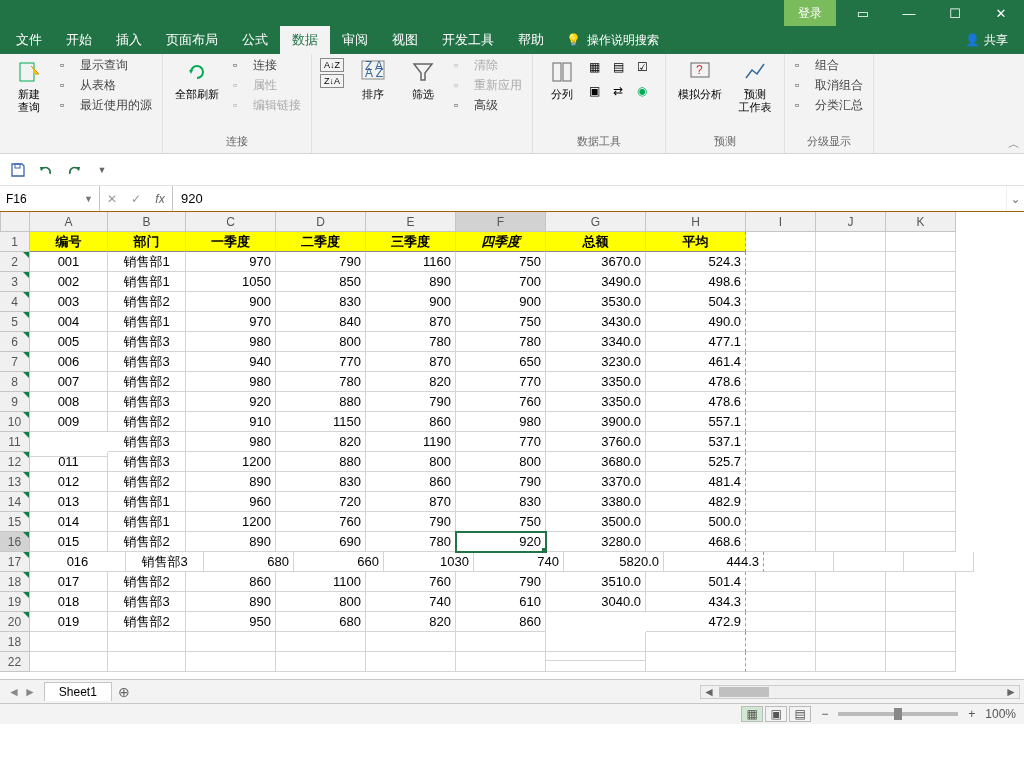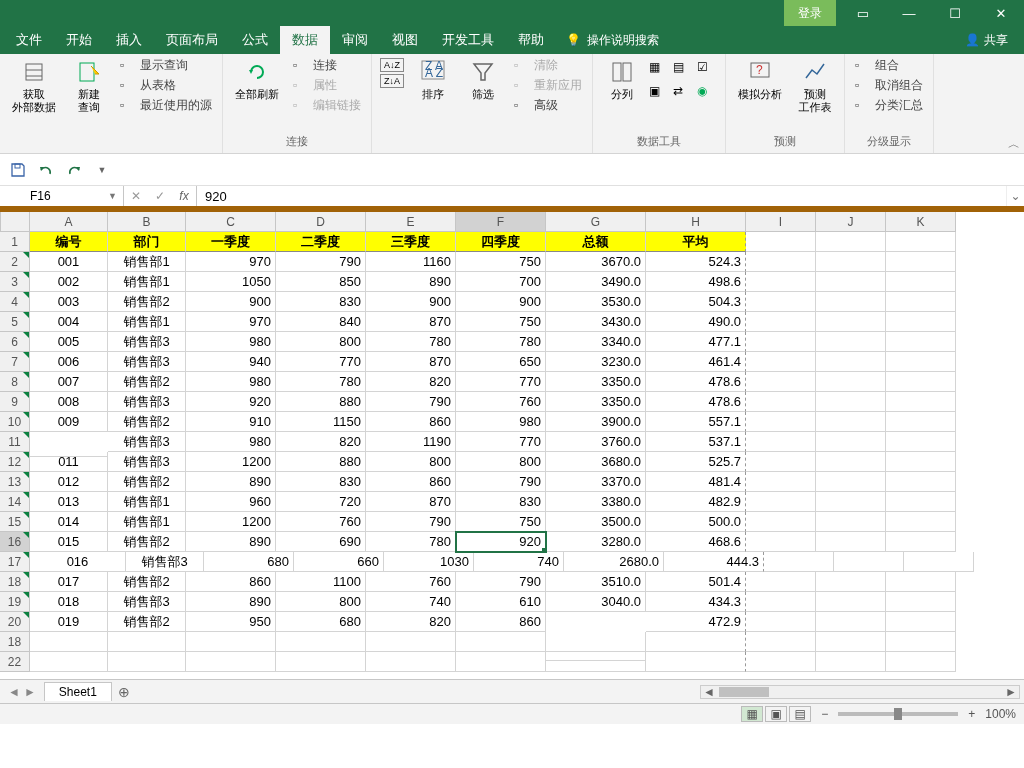--- a/index.html
+++ b/index.html
@@ -27,21 +27,21 @@
 .rb-bigbtn .lbl { font-size: 11px; text-align: center; line-height: 1.2; }
 .rb-smallbtn { display: flex; align-items: center; gap: 4px; padding: 1px 4px; font-size: 11px; color: #444; white-space: nowrap; }
 .rb-smallbtn.disabled { color: #aaa; }
 .rb-col { display: flex; flex-direction: column; gap: 1px; }
 .rb-icon { display:inline-block; width:16px; height:16px; }
 .ribbon-collapse { position: absolute; right: 4px; top: 136px; font-size: 12px; color: #666; }
 
 .qat { height: 32px; display: flex; align-items: center; padding: 0 8px; gap: 8px; border-bottom: 1px solid #e0e0e0; background: #fff; }
 .qat .qbtn { width: 20px; height: 20px; display: flex; align-items: center; justify-content: center; color: #217346; }
 
-.formula-bar { height: 26px; display: flex; align-items: stretch; border-bottom: 6px solid #a16207; background: #fff; padding-left: 24px; }
+.formula-bar { height: 26px; display: flex; align-items: stretch; border-bottom: 1px solid #a16207; background: #fff; }
 .name-box { width: 100px; border-right: 1px solid #c6c6c6; display: flex; align-items: center; padding: 0 6px; justify-content: space-between; }
 .name-box .dd { color: #777; font-size: 9px; }
 .fx-btns { display: flex; align-items: center; border-right: 1px solid #c6c6c6; }
 .fx-btn { width: 24px; display:flex; align-items:center; justify-content:center; color:#999; height:100%; }
 .fx-label { width: 24px; display:flex; align-items:center; justify-content:center; font-style: italic; color:#666; }
 .fx-input { flex: 1; padding: 0 8px; display:flex; align-items:center; font-size: 13px; }
 .fx-expand { width: 18px; display:flex; align-items:center; justify-content:center; color:#777; border-left:1px solid #eee; }
 
 .grid-area { display: flex; height: 467px; position: relative; }
 .corner { width: 30px; height: 20px; background: #f0f0f0; border: 1px solid #c6c6c6; border-top: none; }
@@ -112,31 +112,20 @@
     <div class="spacer"></div>
     <div class="share">
       <span>👤</span>
       <span>共享</span>
     </div>
   </div>
 
 <div class="ribbon">
   <div class="ribbon-group">
     <div class="items">
-      <div class="rb-bigbtn">
-        <div class="icon">
-            <svg width="24" height="24">
-              <rect x="4" y="4" width="16" height="16" fill="none" stroke="#666" stroke-width="1"></rect>
-              <line x1="4" y1="10" x2="20" y2="10" stroke="#666"></line>
-              <line x1="4" y1="16" x2="20" y2="16" stroke="#666"></line>
-            </svg>
-          </div>
-        <div class="lbl" style="white-space:pre-line">获取
-外部数据</div>
-      </div>
       <div class="rb-bigbtn">
         <div class="icon">
             <svg width="24" height="24">
               <rect x="3" y="3" width="14" height="18" fill="none" stroke="#0a5" stroke-width="1"></rect>
               <path d="M14 6 L22 14 L18 14" fill="#fc0" stroke="#c90"></path>
             </svg>
           </div>
         <div class="lbl" style="white-space:pre-line">新建
 查询</div>
       </div>
@@ -371,21 +360,21 @@
         <div class="col-h" style="width: 70px;">J</div>
         <div class="col-h" style="width: 70px;">K</div>
       </div>
     <div id="cells">
         <div class="row">
           <div class="cell header" style="width: 78px;">编号</div>
           <div class="cell header" style="width: 78px;">部门</div>
           <div class="cell header" style="width: 90px;">一季度</div>
           <div class="cell header" style="width: 90px;">二季度</div>
           <div class="cell header" style="width: 90px;">三季度</div>
-          <div class="cell header" style="width: 90px;">四季度</div>
+          <div class="cell header" style="width: 90px; font-style: italic;">四季度</div>
           <div class="cell header" style="width: 100px;">总额</div>
           <div class="cell header dashed-r" style="width: 100px;">平均</div>
           <div class="cell" style="width: 70px;"></div>
           <div class="cell" style="width: 70px;"></div>
           <div class="cell" style="width: 70px;"></div>
         </div>
         <div class="row">
           <div class="cell ctr" style="width: 78px;">001</div>
           <div class="cell ctr" style="width: 78px;">销售部1</div>
           <div class="cell num" style="width: 90px;">970</div>
@@ -580,21 +569,21 @@
           <div class="cell" style="width: 70px;"></div>
           <div class="cell" style="width: 70px;"></div>
         </div>
         <div class="row">
           <div class="cell ctr" style="width: 96px;">016</div>
           <div class="cell ctr" style="width: 78px;">销售部3</div>
           <div class="cell num" style="width: 90px;">680</div>
           <div class="cell num" style="width: 90px;">660</div>
           <div class="cell num" style="width: 90px;">1030</div>
           <div class="cell num" style="width: 90px;">740</div>
-          <div class="cell num" style="width: 100px;">2680.0</div>
+          <div class="cell num" style="width: 100px;">5820.0</div>
           <div class="cell num dashed-r" style="width: 100px;">444.3</div>
           <div class="cell" style="width: 70px;"></div>
           <div class="cell" style="width: 70px;"></div>
           <div class="cell" style="width: 70px;"></div>
         </div>
         <div class="row">
           <div class="cell ctr" style="width: 78px;">017</div>
           <div class="cell ctr" style="width: 78px;">销售部2</div>
           <div class="cell num" style="width: 90px;">860</div>
           <div class="cell num" style="width: 90px;">1100</div>

